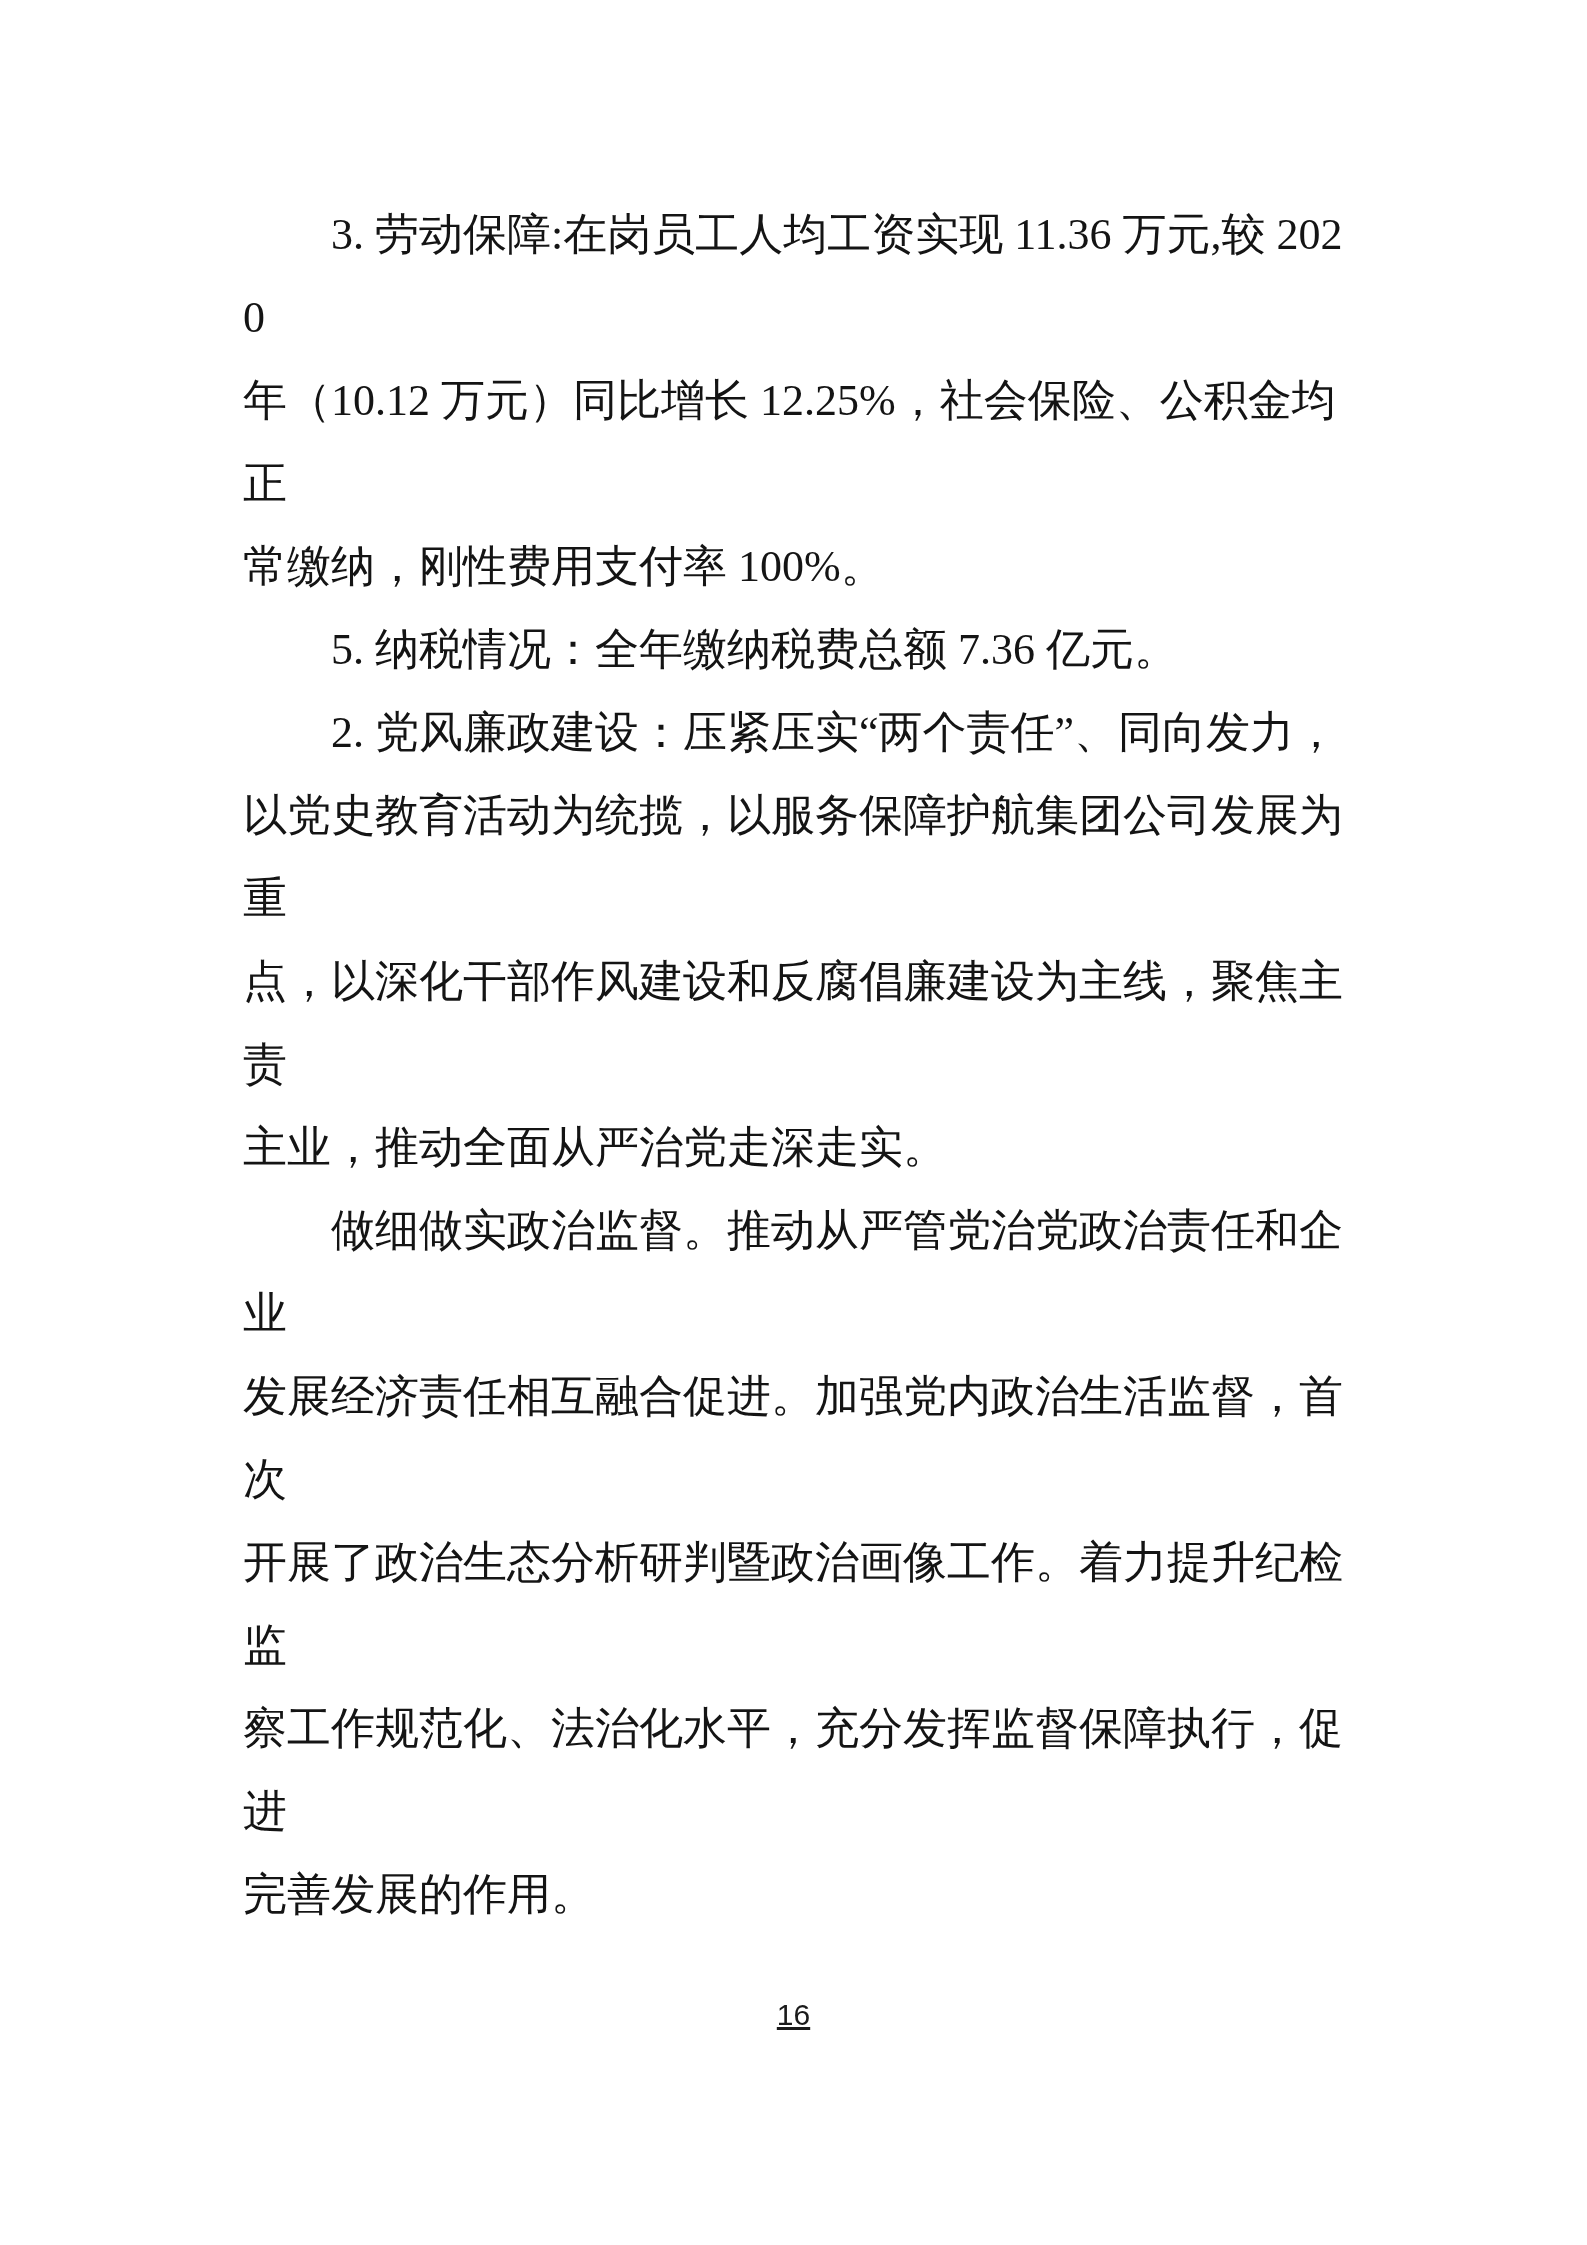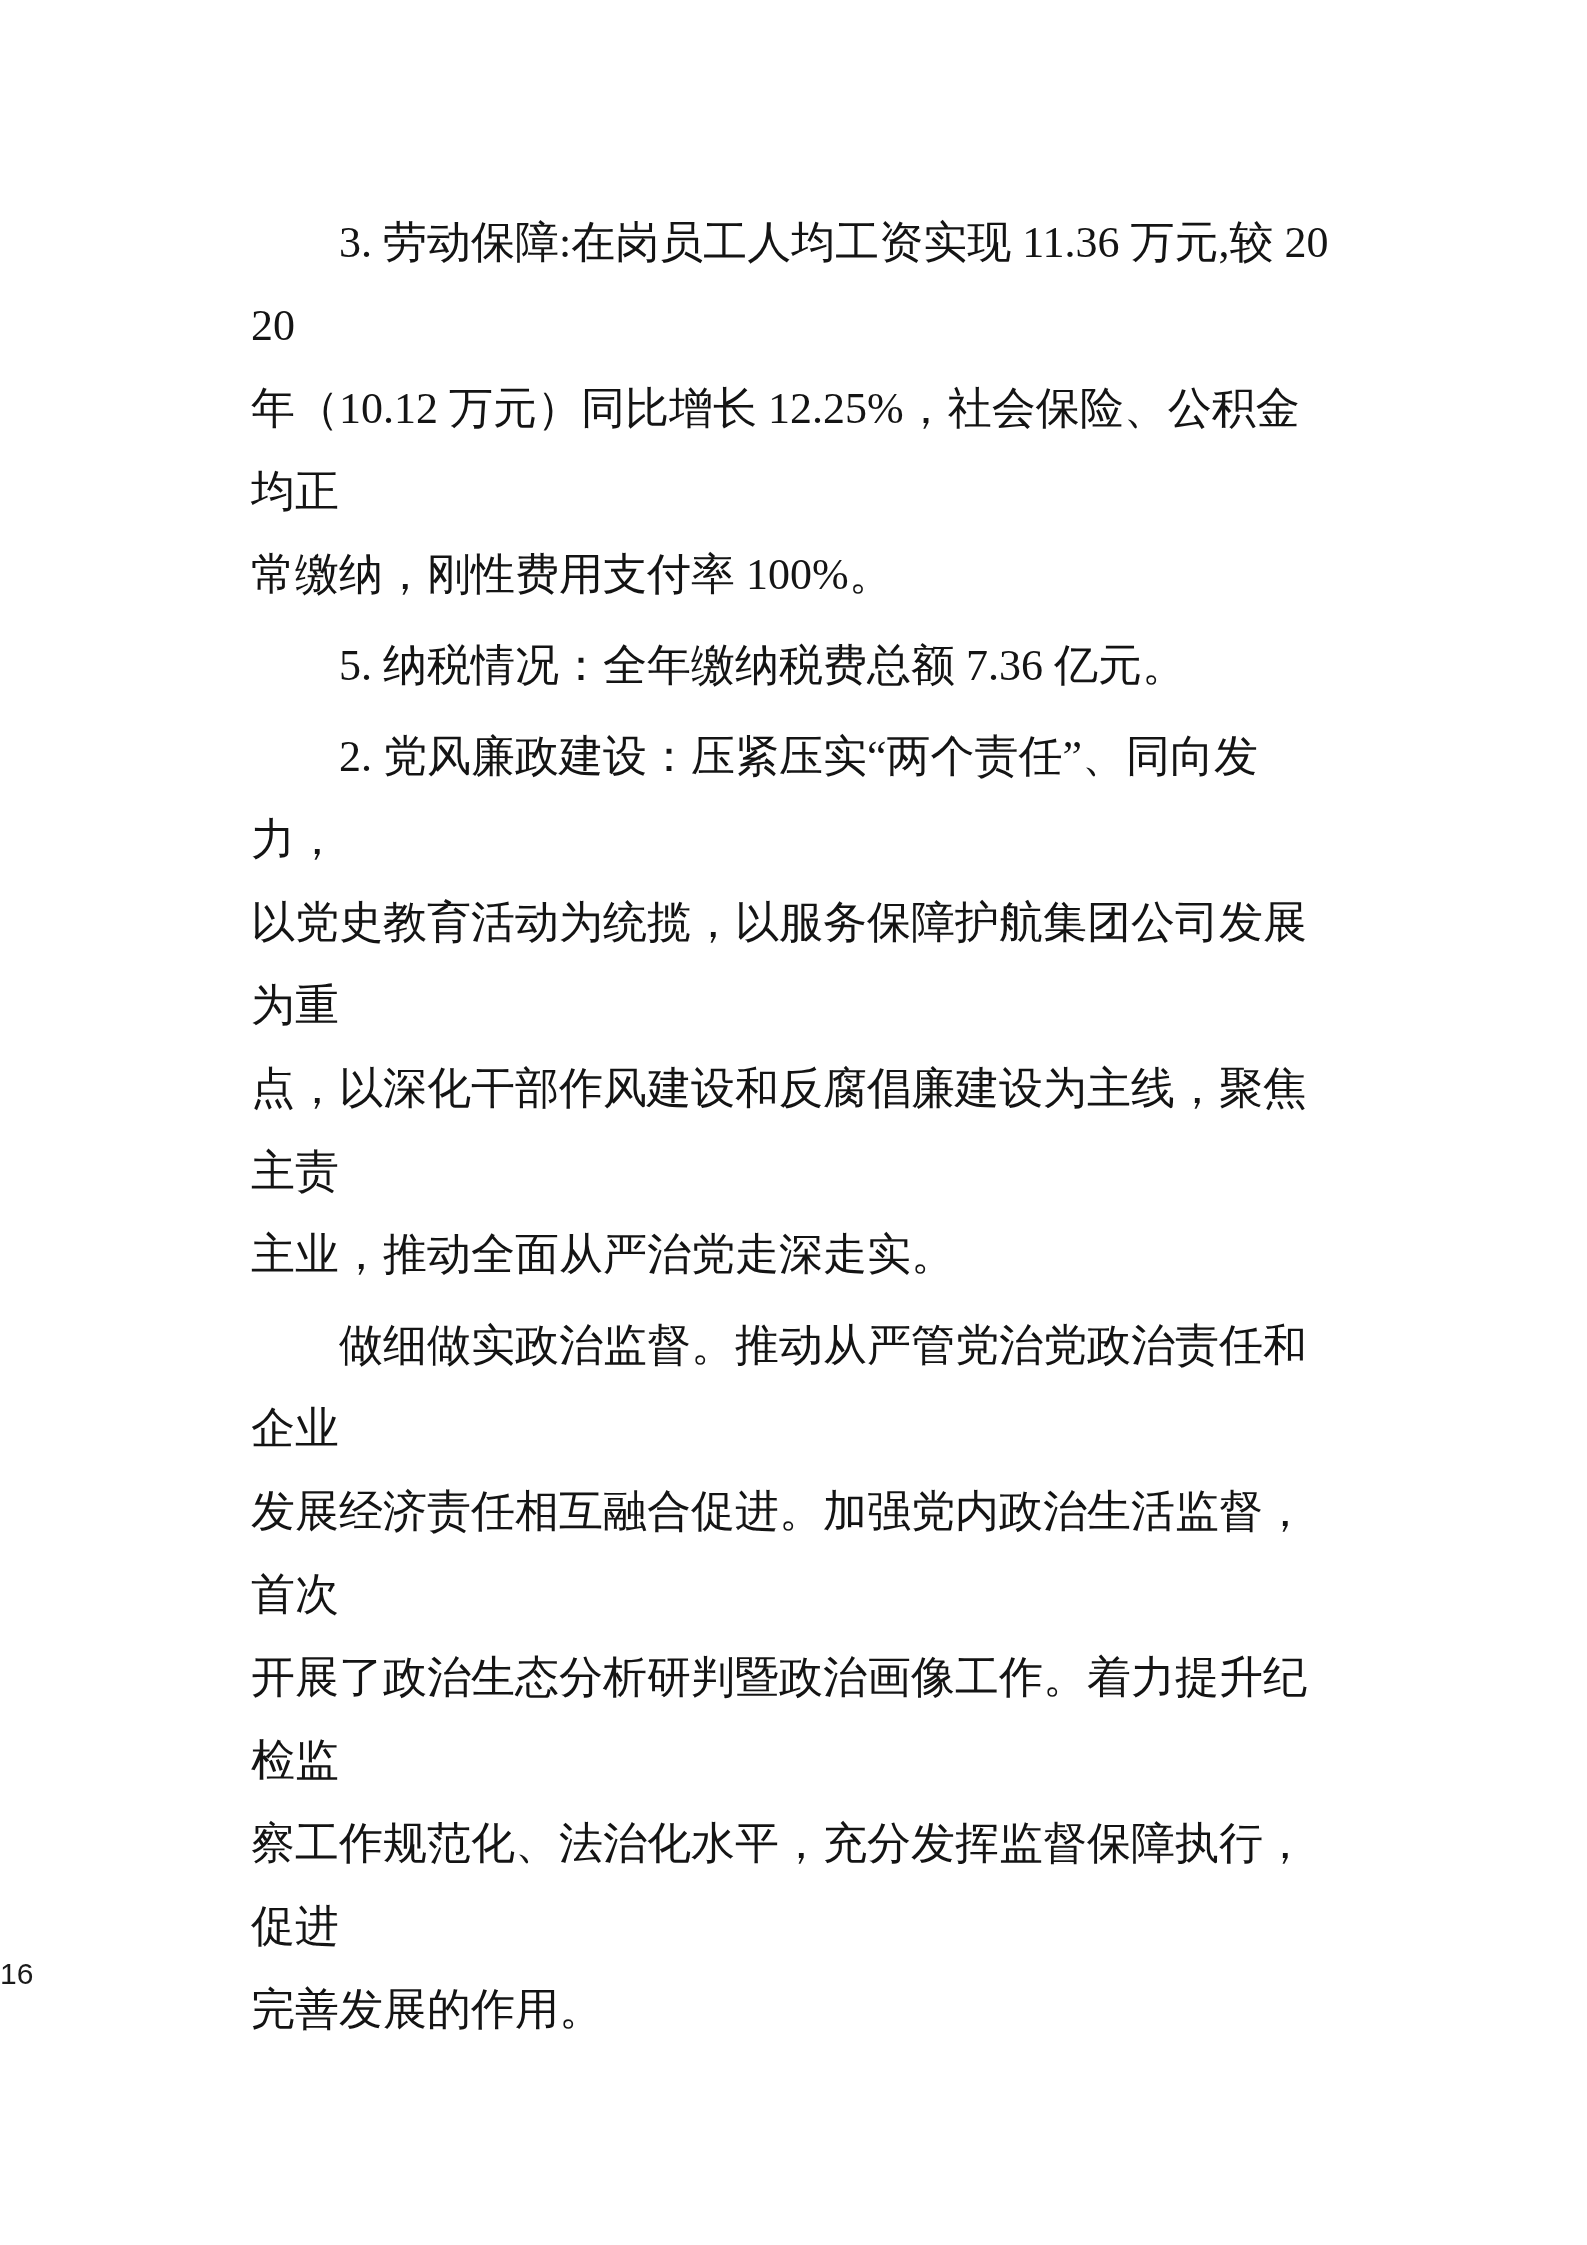--- a/index.html
+++ b/index.html
@@ -19,36 +19,37 @@
     position: absolute;
     left: 243px;
     top: 193px;
     width: 1105px;
     color: #141414;
     font-size: 44px;
     line-height: 83px;
     text-align: left;
   }
   .body-paragraph {
-    margin: 8px;
+    margin: 0;
     padding: 0;
     text-indent: 88px;      
     white-space: pre-line;  
     word-break: break-all;
   }
   .page-number {
     position: absolute;
     left: 0;
     right: 0;
-    top: 1956px;
-    text-align: left;
+    top: 1997px;
+    text-align: center;
     font-family: "Liberation Sans", "DejaVu Sans", sans-serif;
     font-size: 30px;
     line-height: 36px;
     color: #1a1a1a;
+    text-decoration: underline;
   }
 </style>
 </head>
 <body>
 
 <div class="page">
 
   <div class="text-column">
 
     <p class="body-paragraph">3. 劳动保障:在岗员工人均工资实现 11.36 万元,较 2020

